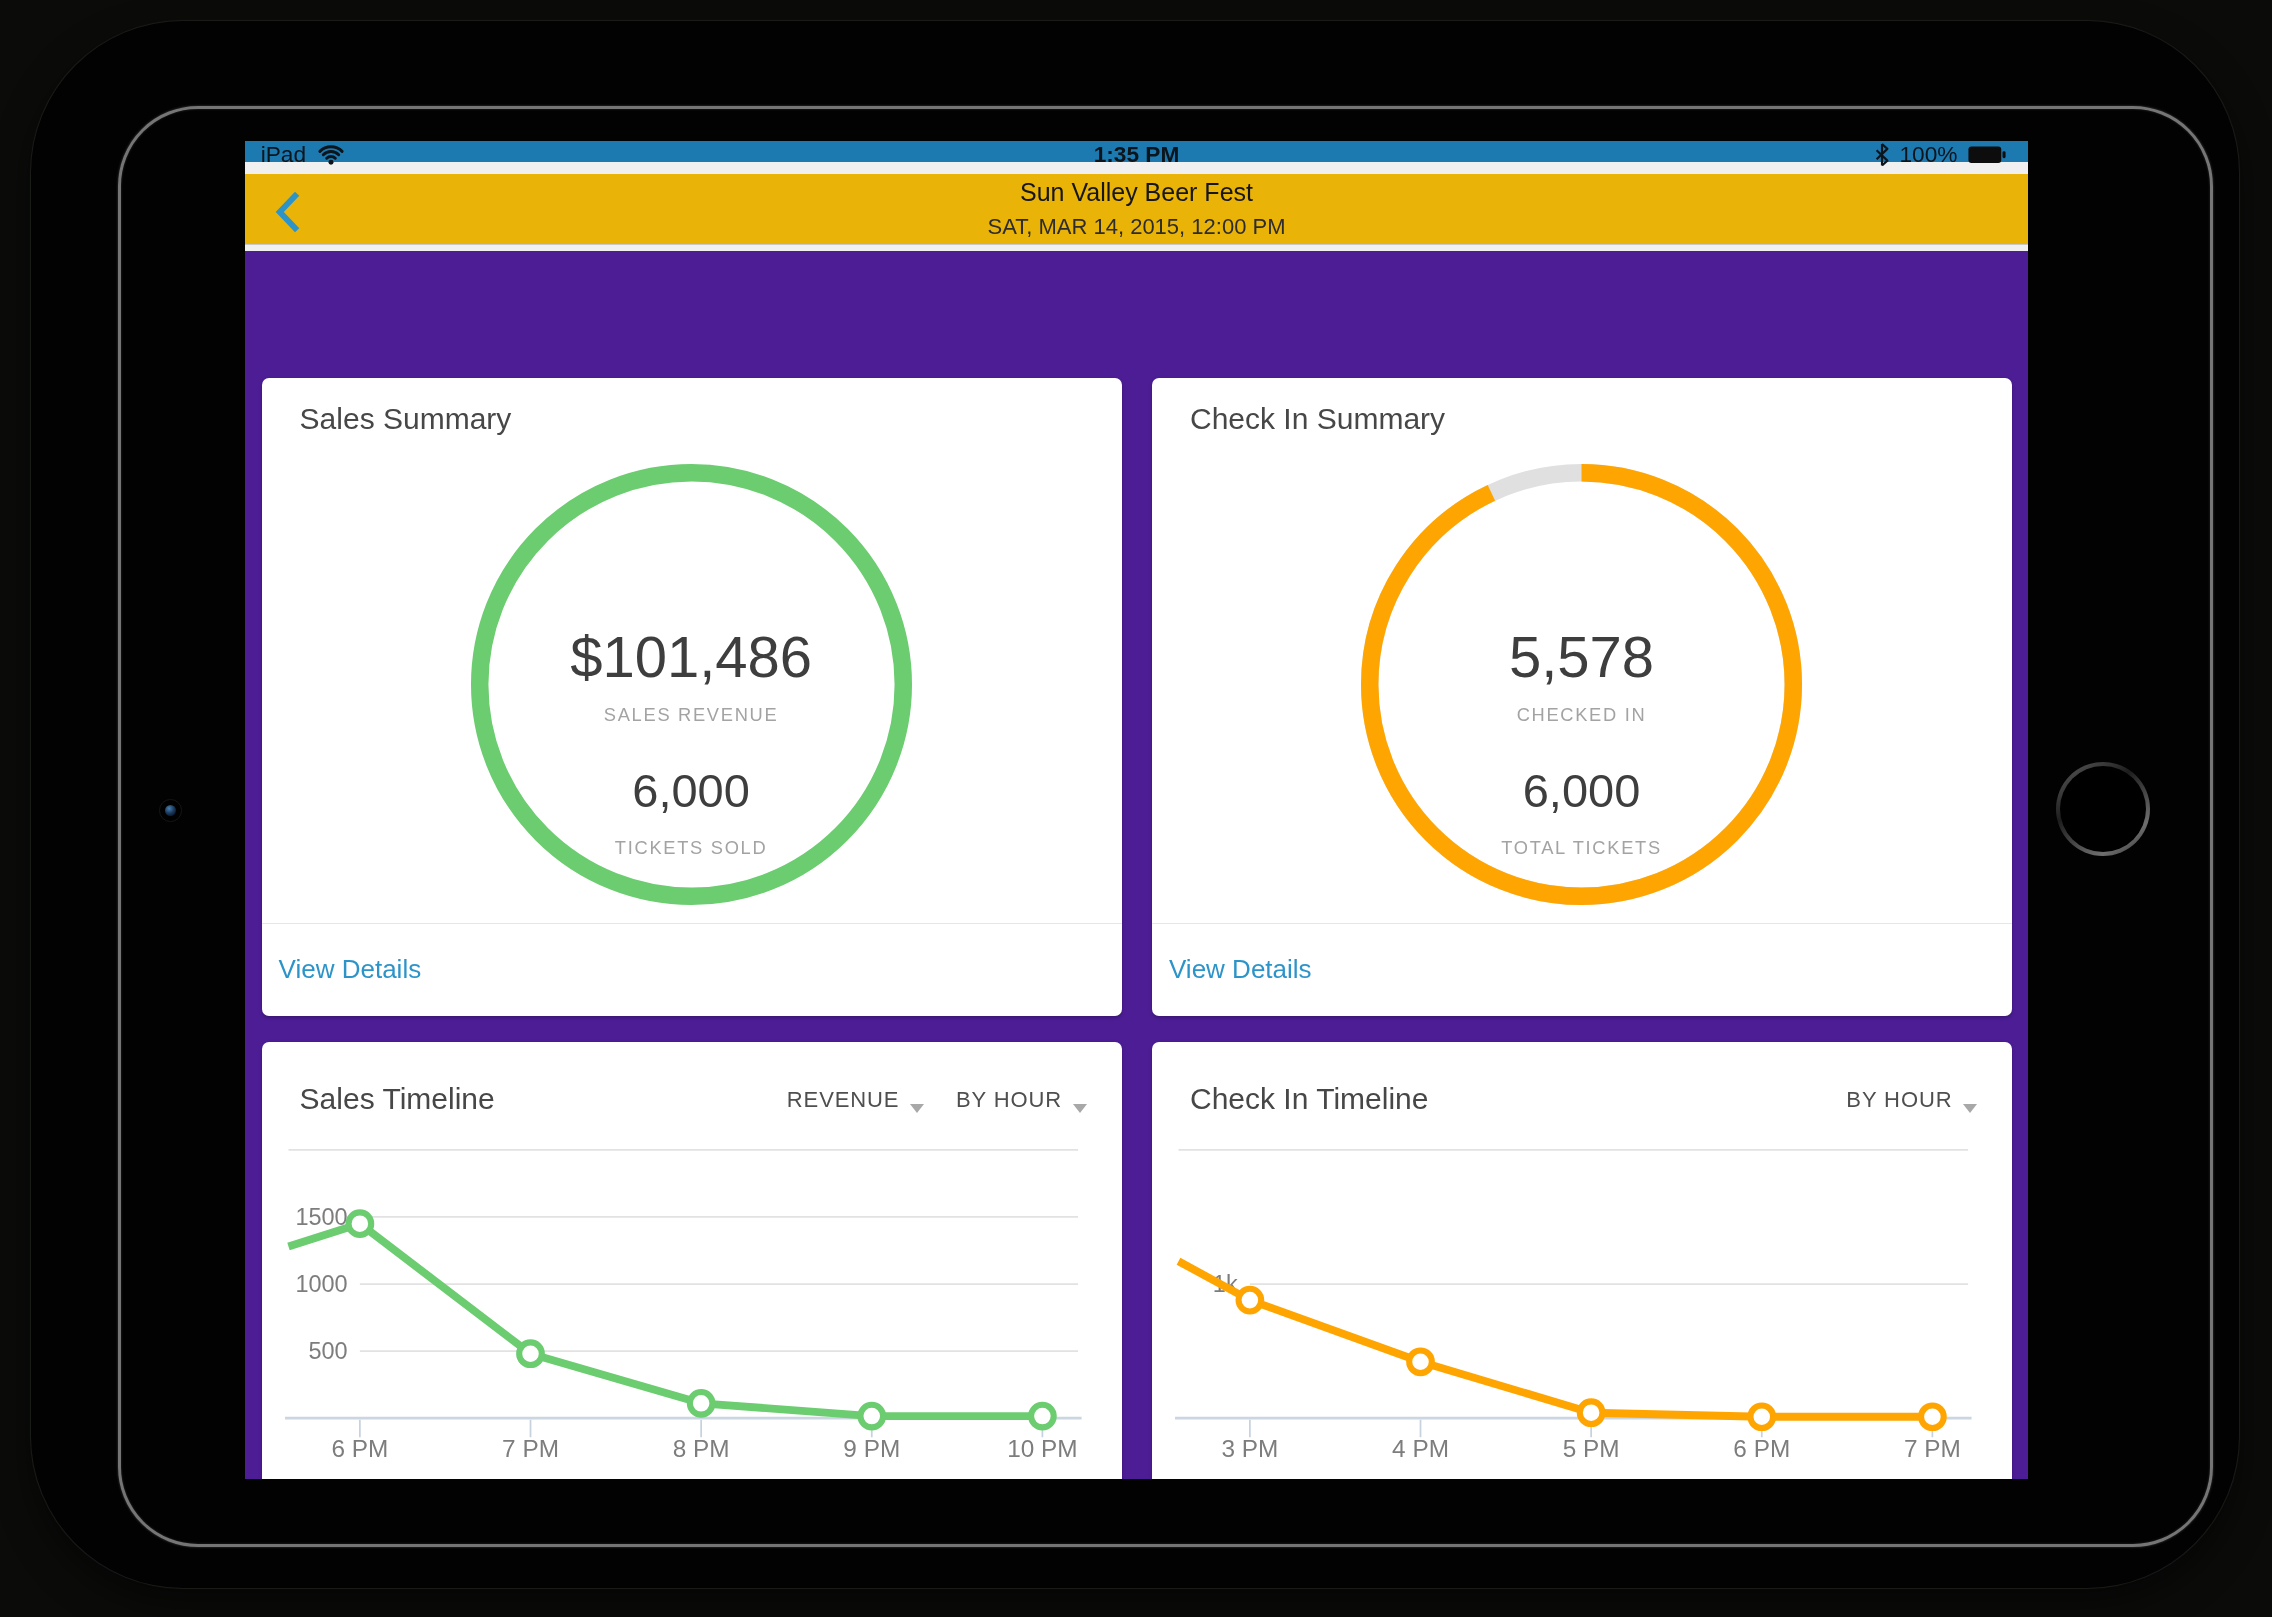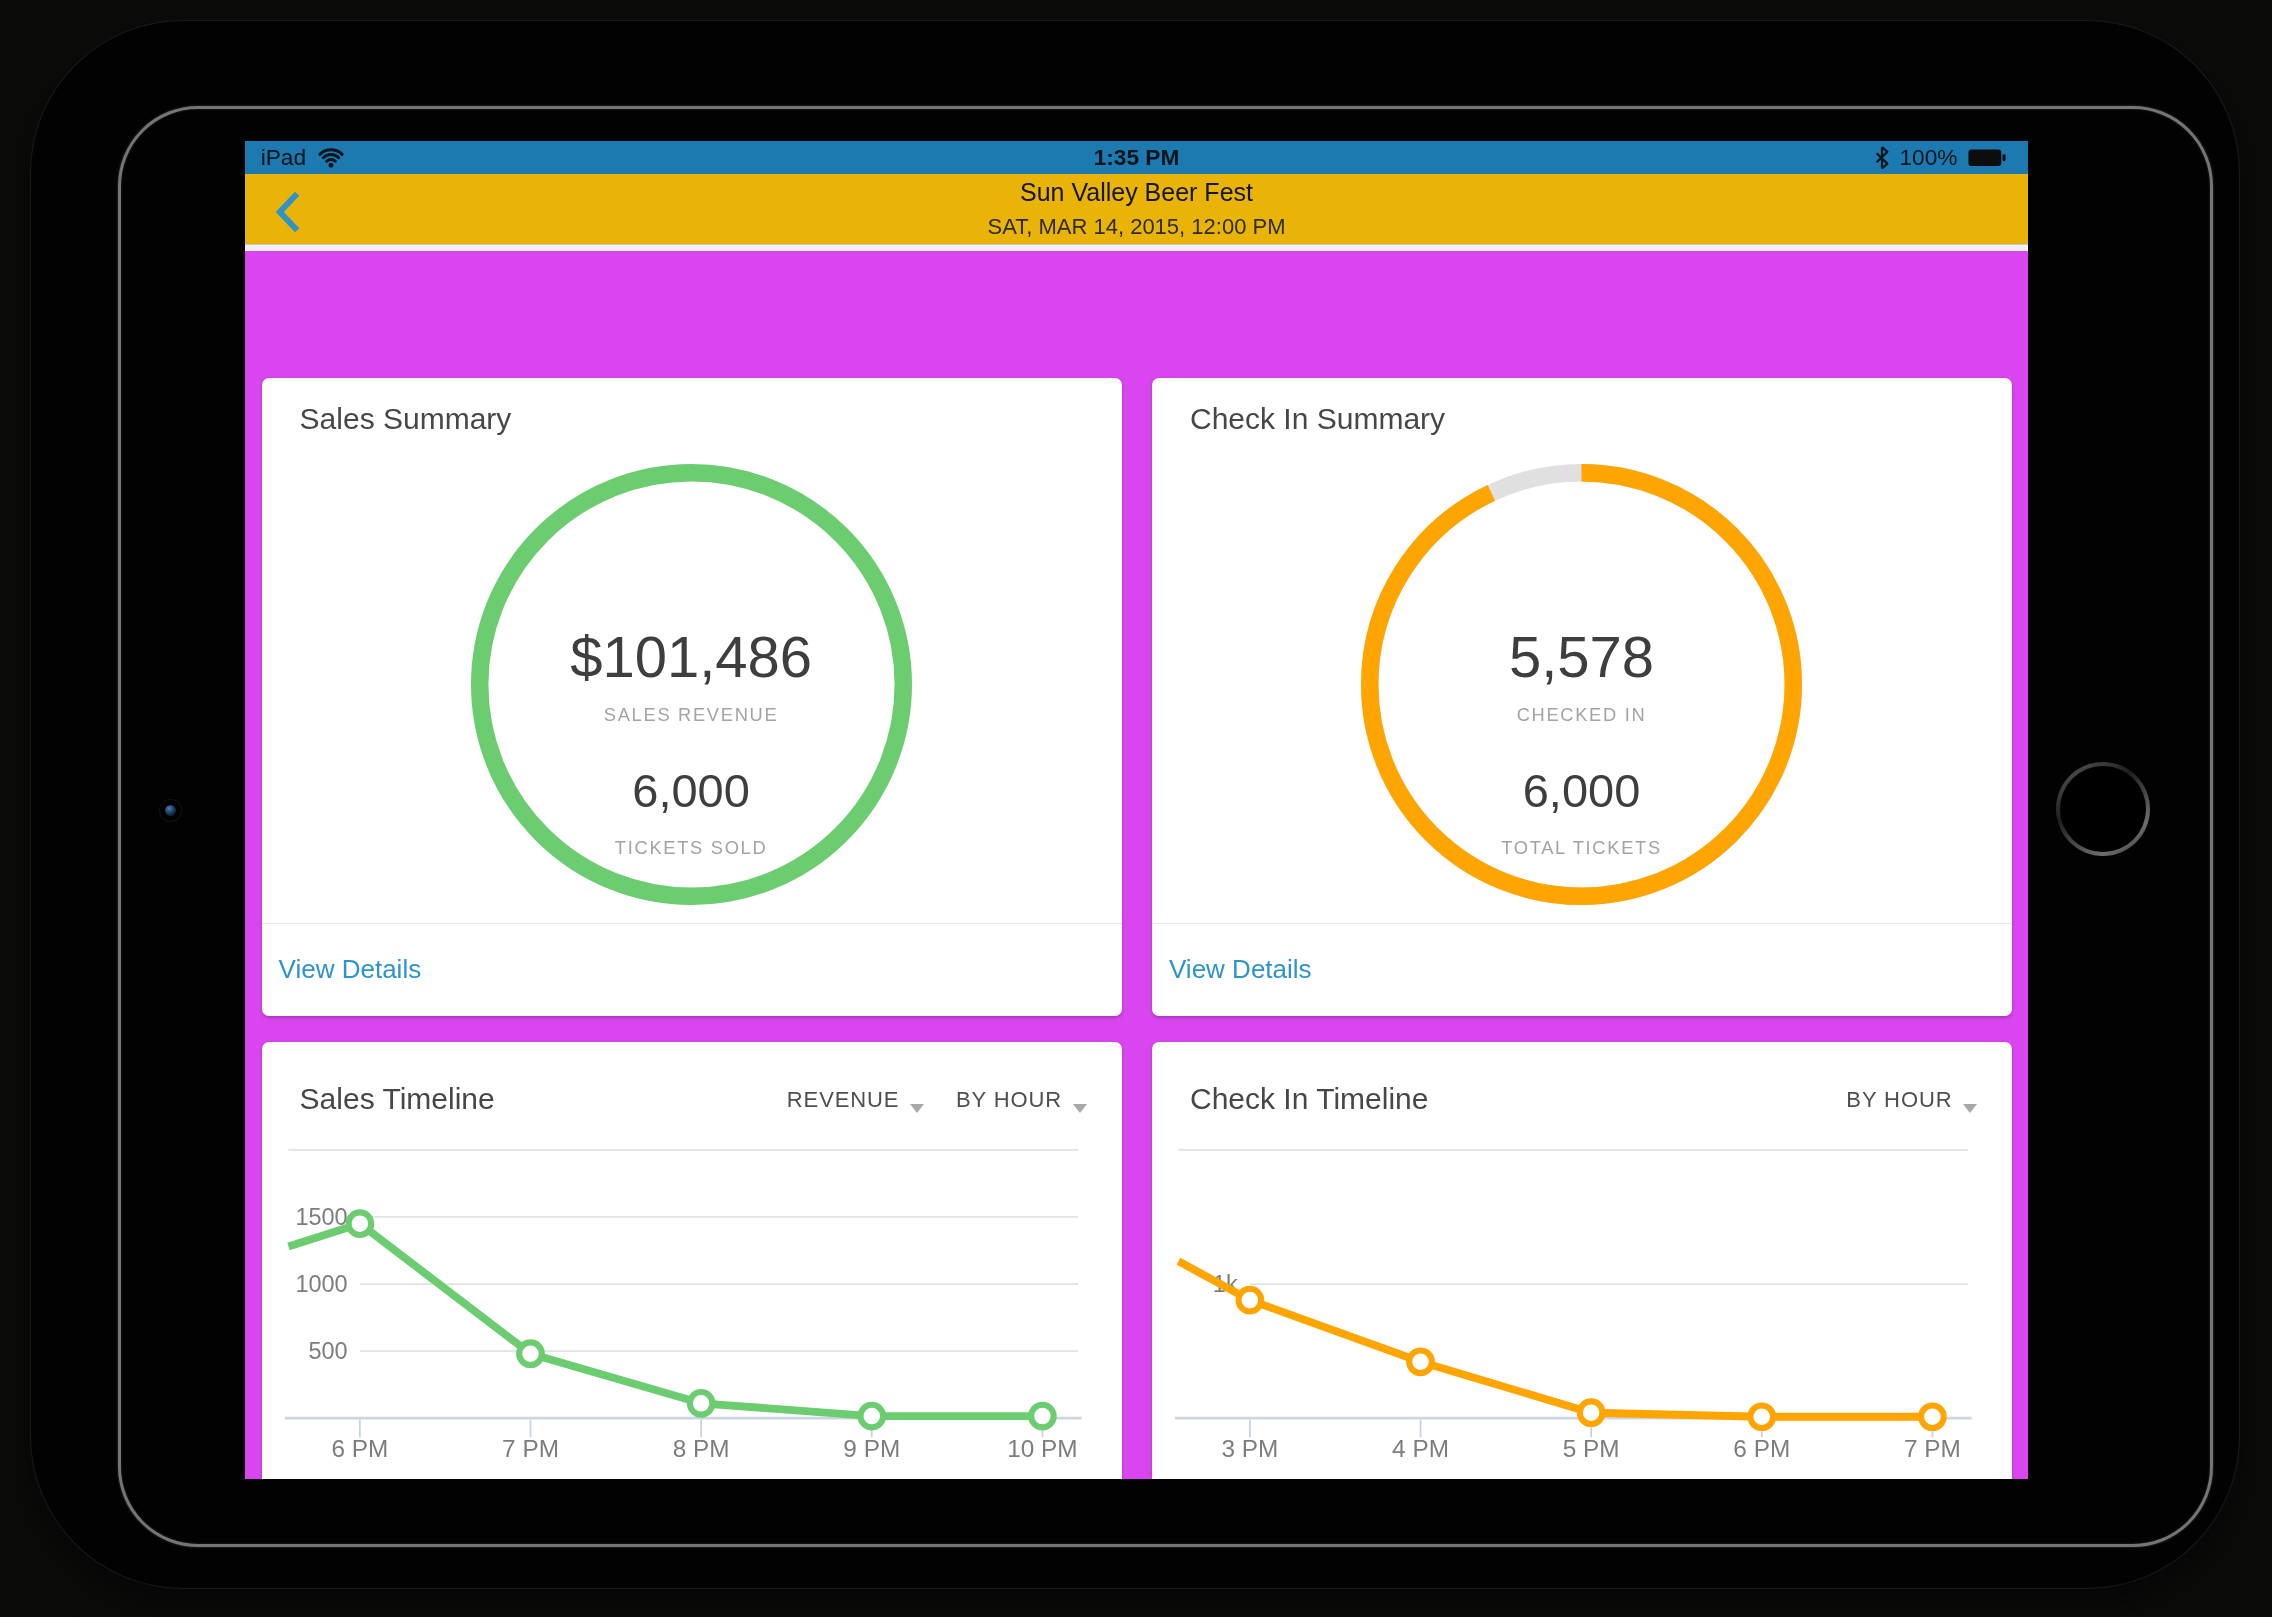--- a/index.html
+++ b/index.html
@@ -17,36 +17,36 @@
           background:radial-gradient(circle at 38% 32%, #4a7fae 0%, #1d3c60 45%, #0a1c30 75%, #04101d 100%);}
   .home-button{position:absolute;left:2056px;top:762px;width:94px;height:94px;border-radius:50%;
           border:4.4px solid transparent;
           background:linear-gradient(#000,#000) padding-box,
                      linear-gradient(145deg,#606060,#1d1d1d 38%,#6e6e6e 78%,#2b2b2b) border-box;}
 
   
   .screen{position:absolute;left:245px;top:141px;width:1783px;height:1338px;background:#f0f0f1;overflow:hidden;}
 
   
-  .status-bar{position:absolute;left:0;top:0;width:100%;height:33px;background:#1d7ab0;color:#0c141c;
+  .status-bar{position:absolute;left:0;top:0;width:100%;height:21px;background:#1d7ab0;color:#0c141c;
               display:grid;grid-template-columns:1fr auto 1fr;align-items:center;font-size:22.7px;}
   .sb-left{display:flex;align-items:center;gap:10.5px;padding-left:15.7px;}
   .sb-center{font-weight:bold;text-align:center;}
   .sb-right{display:flex;align-items:center;gap:10.5px;justify-content:flex-end;padding-right:22px;}
 
   
   .nav-bar{position:absolute;left:0;top:33px;width:100%;height:71px;background:#eab308;border-bottom:1.7px solid #c9c9cd;}
   .nav-center{position:absolute;left:0;top:0;width:100%;height:100%;display:flex;flex-direction:column;
               align-items:center;justify-content:center;gap:6.1px;}
   .nav-title{font-size:25px;color:#161616;}
   .nav-subtitle{font-size:22px;color:#2d2d2d;}
   .back-btn{position:absolute;left:30px;top:17.4px;width:26px;height:42px;cursor:pointer;}
 
   
-  .content{position:absolute;left:0;top:110px;width:100%;height:1228px;background:#d946ef;}
+  .content{position:absolute;left:0;top:110px;width:100%;height:1228px;background:#4c1d95;}
   .card{position:absolute;width:860px;background:#fff;border-radius:7px;box-shadow:0 1.7px 3.5px rgba(0,0,0,.22);}
   .card.summary{height:638px;top:127px;}
   .card.timeline{height:491px;top:791px;}
   .card-l{left:16.6px;} .card-r{left:907px;}
 
   .card-title{position:absolute;left:38px;top:24.4px;font-size:30px;color:#474747;}
   .timeline .card-title{top:40px;}
 
   
   .ring-wrap{position:absolute;left:209px;top:86px;width:441px;height:441px;}

